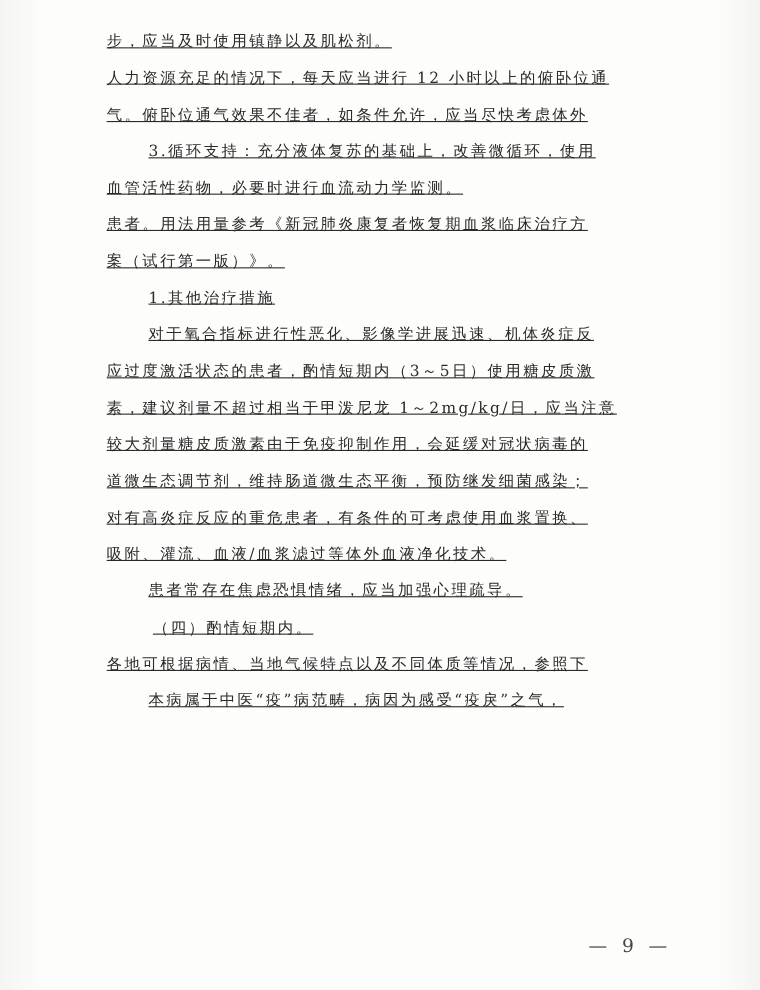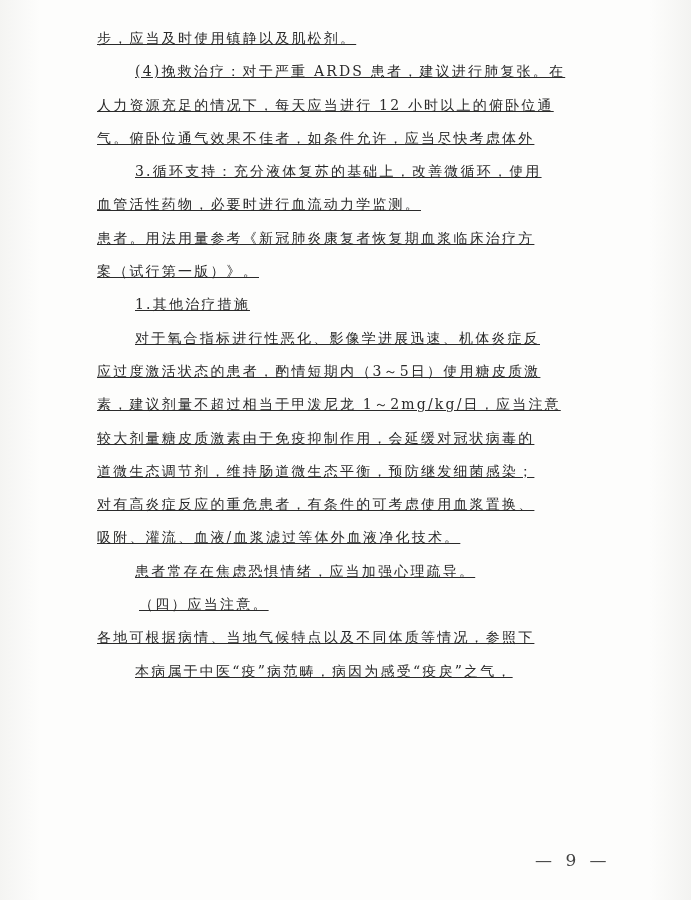--- a/index.html
+++ b/index.html
@@ -12,34 +12,33 @@
   .indent{padding-left:38px;}
   .indent2{padding-left:42px;}
   .pagenum{position:absolute;left:535px;top:850px;font-size:17px;letter-spacing:4px;color:#444;}
 </style>
 </head>
 <body>
 
 <div class="page">
   <div class="text">
     <div class="line">步，应当及时使用镇静以及肌松剂。</div>
-    <div class="line indent">(4)挽救治疗：对于严重 ARDS 患者，建议进行肺复张。在</div>
     <div class="line">人力资源充足的情况下，每天应当进行 12 小时以上的俯卧位通</div>
     <div class="line">气。俯卧位通气效果不佳者，如条件允许，应当尽快考虑体外</div>
     <div class="line indent">3.循环支持：充分液体复苏的基础上，改善微循环，使用</div>
     <div class="line">血管活性药物，必要时进行血流动力学监测。</div>
     <div class="line">患者。用法用量参考《新冠肺炎康复者恢复期血浆临床治疗方</div>
     <div class="line">案（试行第一版）》。</div>
     <div class="line indent">1.其他治疗措施</div>
     <div class="line indent">对于氧合指标进行性恶化、影像学进展迅速、机体炎症反</div>
     <div class="line">应过度激活状态的患者，酌情短期内（3～5日）使用糖皮质激</div>
     <div class="line">素，建议剂量不超过相当于甲泼尼龙 1～2mg/kg/日，应当注意</div>
     <div class="line">较大剂量糖皮质激素由于免疫抑制作用，会延缓对冠状病毒的</div>
     <div class="line">道微生态调节剂，维持肠道微生态平衡，预防继发细菌感染；</div>
     <div class="line">对有高炎症反应的重危患者，有条件的可考虑使用血浆置换、</div>
     <div class="line">吸附、灌流、血液/血浆滤过等体外血液净化技术。</div>
     <div class="line indent">患者常存在焦虑恐惧情绪，应当加强心理疏导。</div>
-    <div class="line indent2">（四）应当注意。</div>
+    <div class="line indent2">（四）酌情短期内。</div>
     <div class="line">各地可根据病情、当地气候特点以及不同体质等情况，参照下</div>
     <div class="line indent">本病属于中医“疫”病范畴，病因为感受“疫戾”之气，</div>
   </div>
   <div class="pagenum">— 9 —</div>
 </div>
 
 </body></html>

